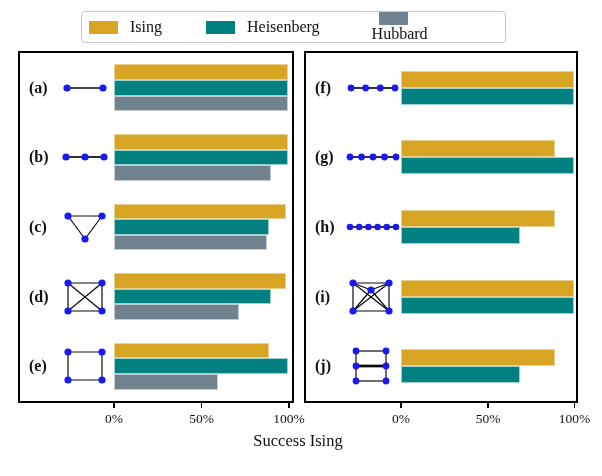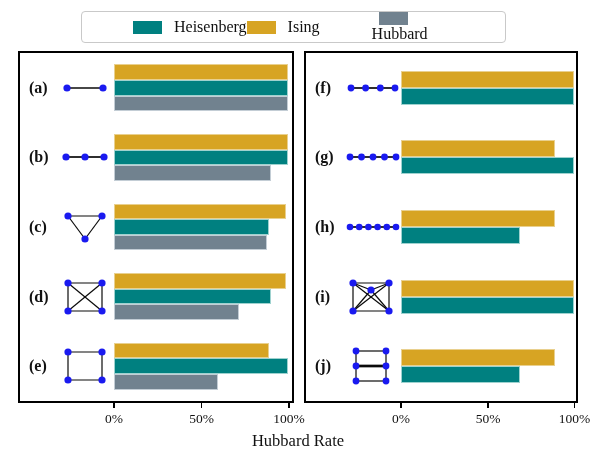--- a/index.html
+++ b/index.html
@@ -56,27 +56,27 @@
     position: absolute; top: 431px; left: 0; width: 596px;
     text-align: center; font-size: 16.5px; color: #111;
   }
 </style>
 </head>
 <body>
 
 <div class="figure">
 
   <div class="legend">
+    <div class="legend-item" style="margin-left:0;">
+      <span class="legend-swatch" style="background: rgb(215, 164, 35);"></span>
+      <span class="legend-label">Ising</span>
+    </div>
     <div class="legend-item" style="margin-left:44px;">
       <span class="legend-swatch" style="background: rgb(0, 128, 128);"></span>
       <span class="legend-label">Heisenberg</span>
-    </div>
-    <div class="legend-item" style="margin-left:0;">
-      <span class="legend-swatch" style="background: rgb(215, 164, 35);"></span>
-      <span class="legend-label">Ising</span>
     </div>
     <div class="legend-item" style="margin-left:40px;flex-direction:column;">
       <span class="legend-swatch" style="background: rgb(113, 130, 143);"></span>
       <span class="legend-label">Hubbard</span>
     </div>
   </div>
 
   <div class="panel panel-left">
       <div class="row">
         <div class="row-head">
@@ -294,14 +294,14 @@
     </div>
   <div class="ticks ticks-right">
       <div class="tick-mark" style="left: 96.25px;"></div>
       <div class="tick-label" style="left: 97px;">0%</div>
       <div class="tick-mark" style="left: 183.25px;"></div>
       <div class="tick-label" style="left: 184px;">50%</div>
       <div class="tick-mark" style="left: 269.75px;"></div>
       <div class="tick-label" style="left: 270.5px;">100%</div>
     </div>
 
-  <div class="x-axis-label">Hubbard Rate</div>
+  <div class="x-axis-label">Success Ising</div>
 </div>
 
 </body></html>

